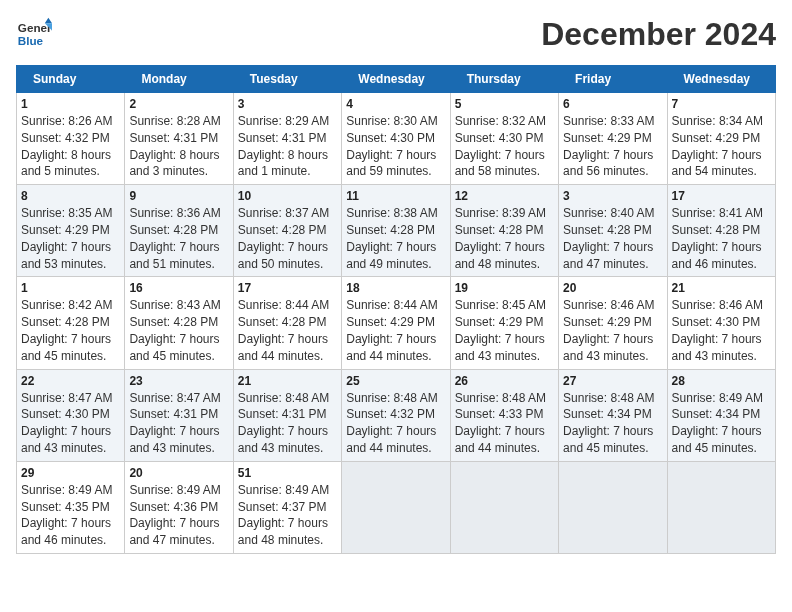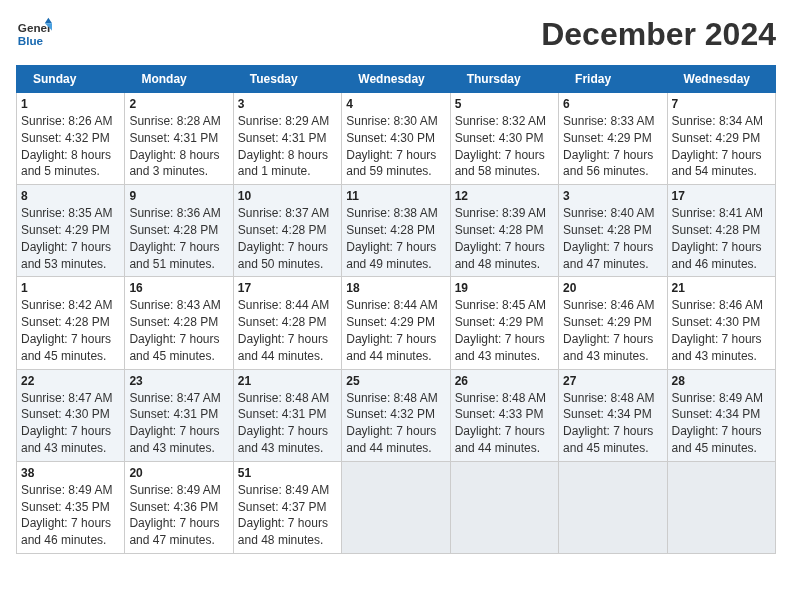--- a/index.html
+++ b/index.html
@@ -223,21 +223,21 @@
           <span class="day-num">27</span>
           <div class="day-info">Sunrise: 8:48 AM<br>Sunset: 4:34 PM<br>Daylight: 7 hours and 45 minutes.</div>
         </td>
         <td>
           <span class="day-num">28</span>
           <div class="day-info">Sunrise: 8:49 AM<br>Sunset: 4:34 PM<br>Daylight: 7 hours and 45 minutes.</div>
         </td>
       </tr>
       <tr>
         <td>
-          <span class="day-num">38</span>
+          <span class="day-num">29</span>
           <div class="day-info">Sunrise: 8:49 AM<br>Sunset: 4:35 PM<br>Daylight: 7 hours and 46 minutes.</div>
         </td>
         <td>
           <span class="day-num">20</span>
           <div class="day-info">Sunrise: 8:49 AM<br>Sunset: 4:36 PM<br>Daylight: 7 hours and 47 minutes.</div>
         </td>
         <td>
           <span class="day-num">51</span>
           <div class="day-info">Sunrise: 8:49 AM<br>Sunset: 4:37 PM<br>Daylight: 7 hours and 48 minutes.</div>
         </td>

